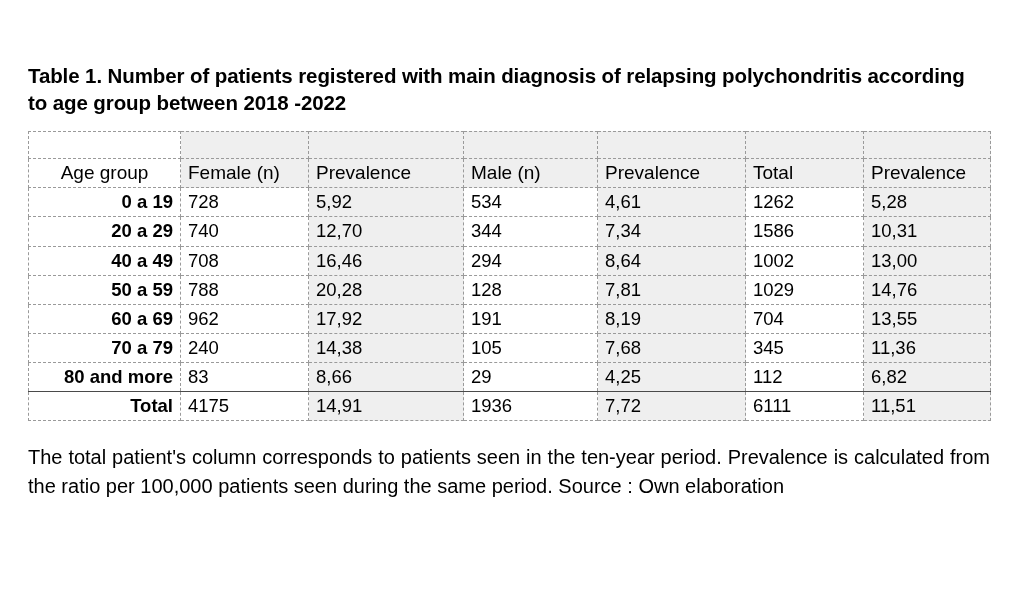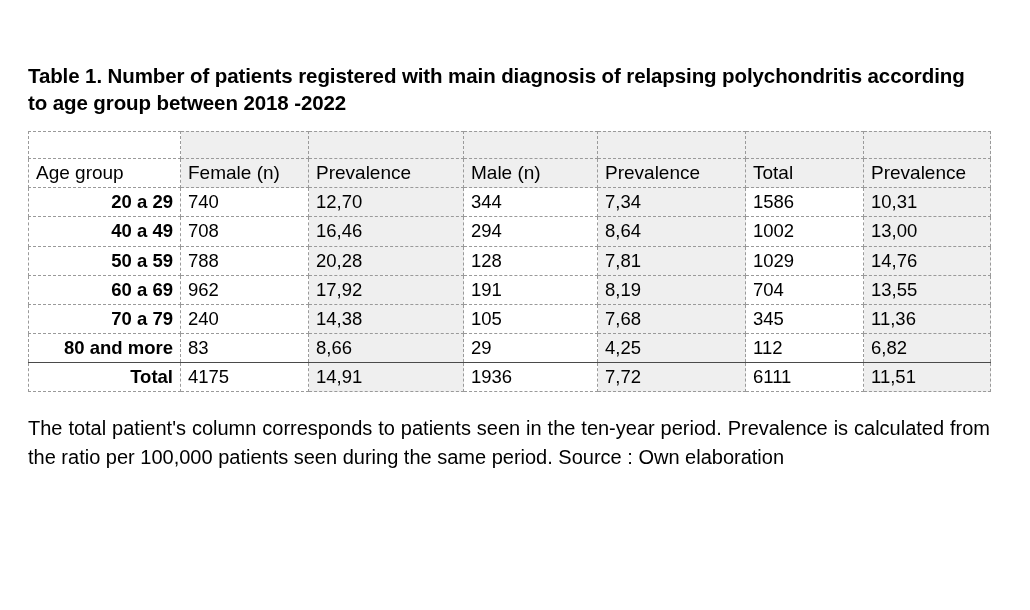--- a/index.html
+++ b/index.html
@@ -62,21 +62,21 @@
   thead th {
     background: #efefef;
     font-weight: bold;
     font-size: 19px;
     padding-top: 4px;
     padding-bottom: 4px;
     border-bottom: 1px solid #4a4a4a;
   }
   thead th.label {
     background: #ffffff;
-    text-align: left;
+    text-align: center;
   }
   thead th.italic {
   }
   tbody td.rowhead {
     text-align: right;
     font-weight: bold;
     background: #ffffff;
   }
   tbody td.shaded {
     background: #efefef;
@@ -124,20 +124,29 @@
         <th class="italic">Female (n)</th>
         <th>Prevalence</th>
         <th class="italic">Male (n)</th>
         <th>Prevalence</th>
         <th>Total</th>
         <th>Prevalence</th>
       </tr>
     </thead>
     <tbody>
       <tr>
+        <td class="rowhead">0 a 19</td>
+        <td>728</td>
+        <td class="shaded">5,92</td>
+        <td>534</td>
+        <td class="shaded">4,61</td>
+        <td>1262</td>
+        <td class="shaded">5,28</td>
+      </tr>
+      <tr>
         <td class="rowhead">20 a 29</td>
         <td>740</td>
         <td class="shaded">12,70</td>
         <td>344</td>
         <td class="shaded">7,34</td>
         <td>1586</td>
         <td class="shaded">10,31</td>
       </tr>
       <tr>
         <td class="rowhead">40 a 49</td>

